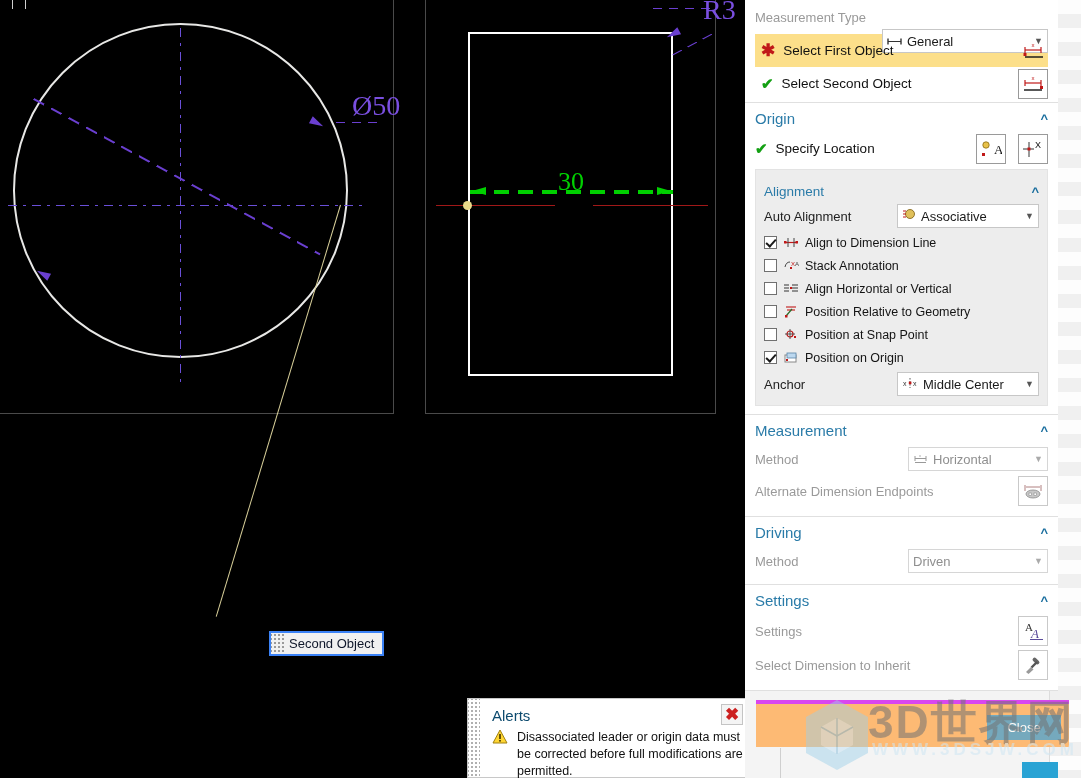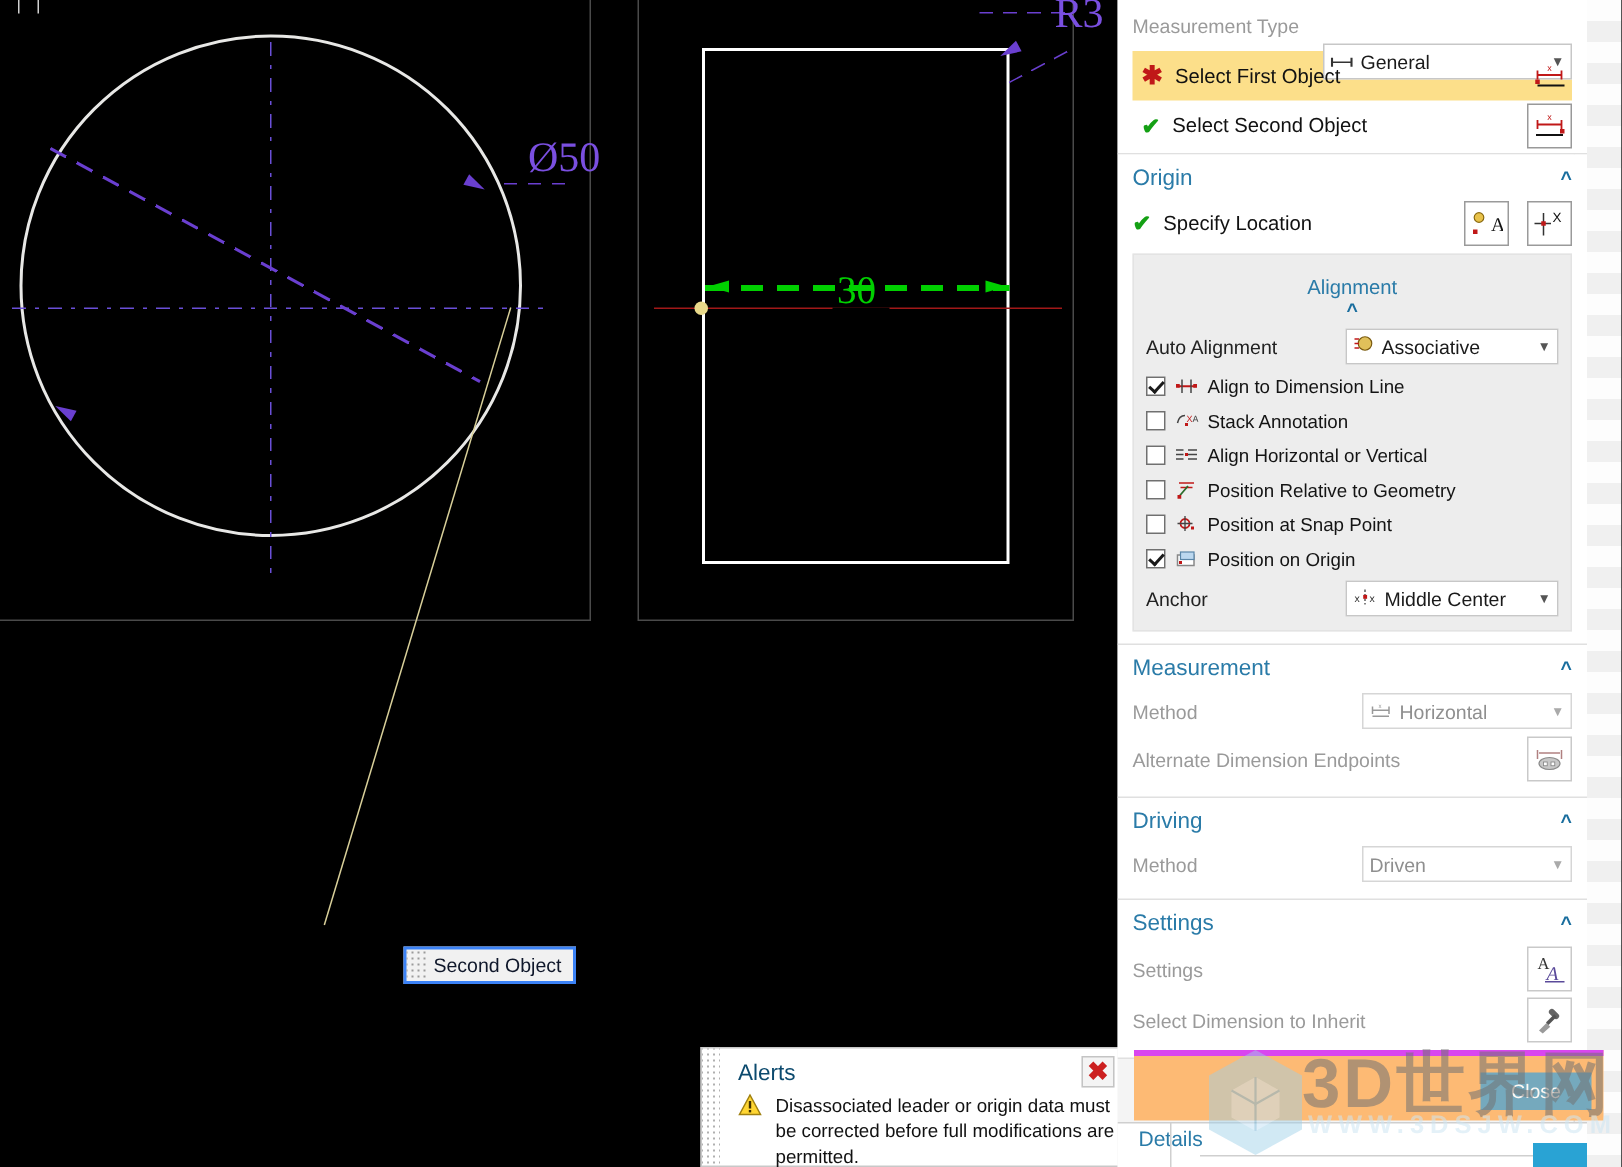--- a/index.html
+++ b/index.html
@@ -106,21 +106,21 @@
   .green-arrow-l {
     left: 472px; top: 187px;
     border-width: 4px 14px 4px 0;
     border-color: transparent #00d000 transparent transparent;
   }
   .green-arrow-r {
     left: 657px; top: 187px;
     border-width: 4px 0 4px 14px;
     border-color: transparent transparent transparent #00d000;
   }
-  .dim-30 { left: 558px; top: 179px; font-size: 26px; color: #00d000; }
+  .dim-30 { left: 558px; top: 167px; font-size: 26px; color: #00d000; }
 
   .r3-leader {
     position: absolute;
     left: 653px; top: 8px;
     width: 62px; height: 1px;
     background-image: repeating-linear-gradient(90deg, #6a3fd0 0 9px, transparent 9px 16px);
   }
   .r3-line {
     position: absolute;
     left: 667px; top: 32px;
@@ -266,21 +266,20 @@
 
   .subgroup {
     background: #ededed;
     border: 1px solid #e3e3e3;
     margin-top: 4px;
     padding: 0 8px 6px 8px;
   }
   .subgroup-header {
     display: flex; align-items: center; justify-content: space-between;
     padding: 14px 0 2px 0;
-    flex-direction: column;
   }
   .subgroup-title { color: #2a7ba8; font-size: 13.5px; }
 
   .cb-row { display: flex; align-items: center; gap: 6px; height: 23px; }
   .cb {
     width: 13px; height: 13px;
     border: 1px solid #707070; background: #fff;
     position: relative; flex: none;
   }
   .cb.on::after {
@@ -706,24 +705,20 @@
               <line x1="9.5" y1="13.5" x2="15" y2="8" stroke="#555" stroke-width="2.4"></line>
             </svg>
           </span>
         </div>
       </div>
 
       <div class="bottom-bar">
         <div class="close-btn">Close</div>
       </div>
 
-      <div class="details-panel">
-        <div class="details-lbl">Details</div>
-        <div class="details-rule"></div>
-      </div>
       <div class="details-tick"></div>
       <div class="blue-chip"></div>
     </div>
   </div>
 
   <div class="watermark">
     <div class="wm-hex">
       <svg width="78" height="78" viewBox="0 0 78 78">
         <polygon points="39,4 70,21 70,57 39,74 8,57 8,21" fill="#9ccfe8" opacity="0.85"></polygon>
         <polygon points="39,22 55,31 55,49 39,58 23,49 23,31" fill="#cbe6f5" opacity="0.9"></polygon>

